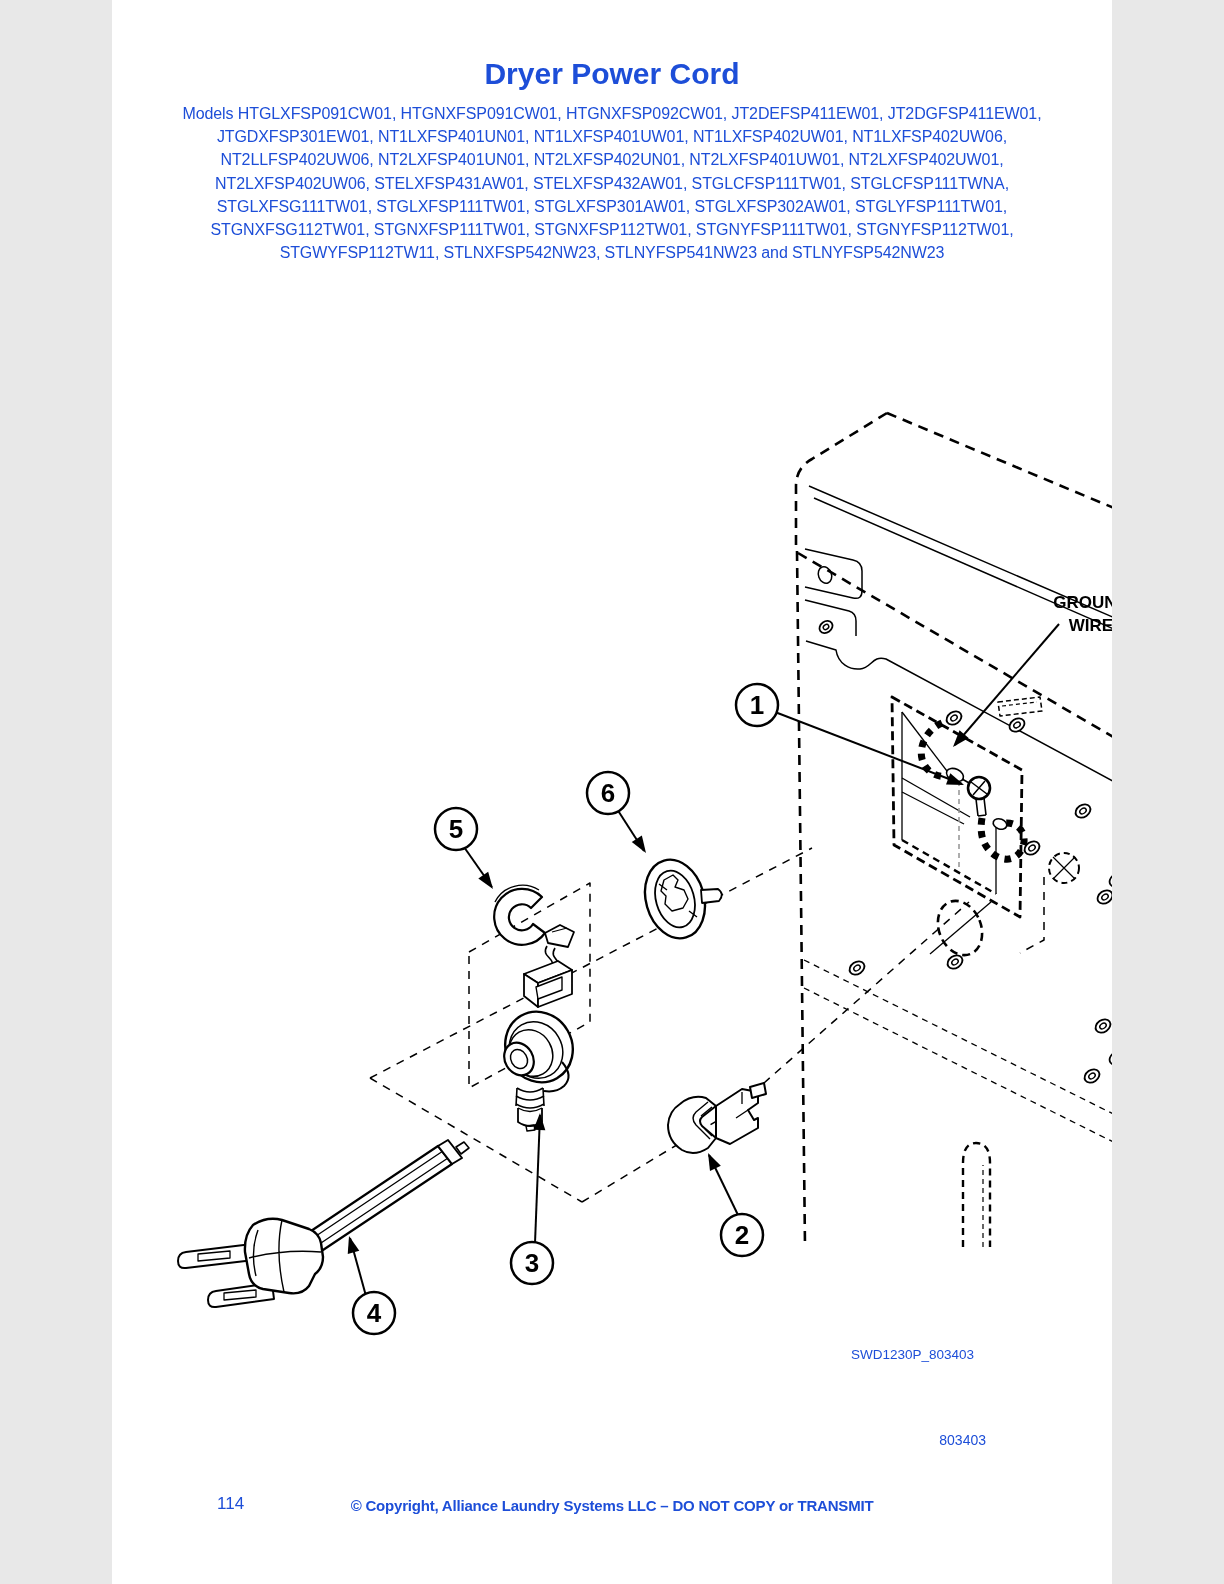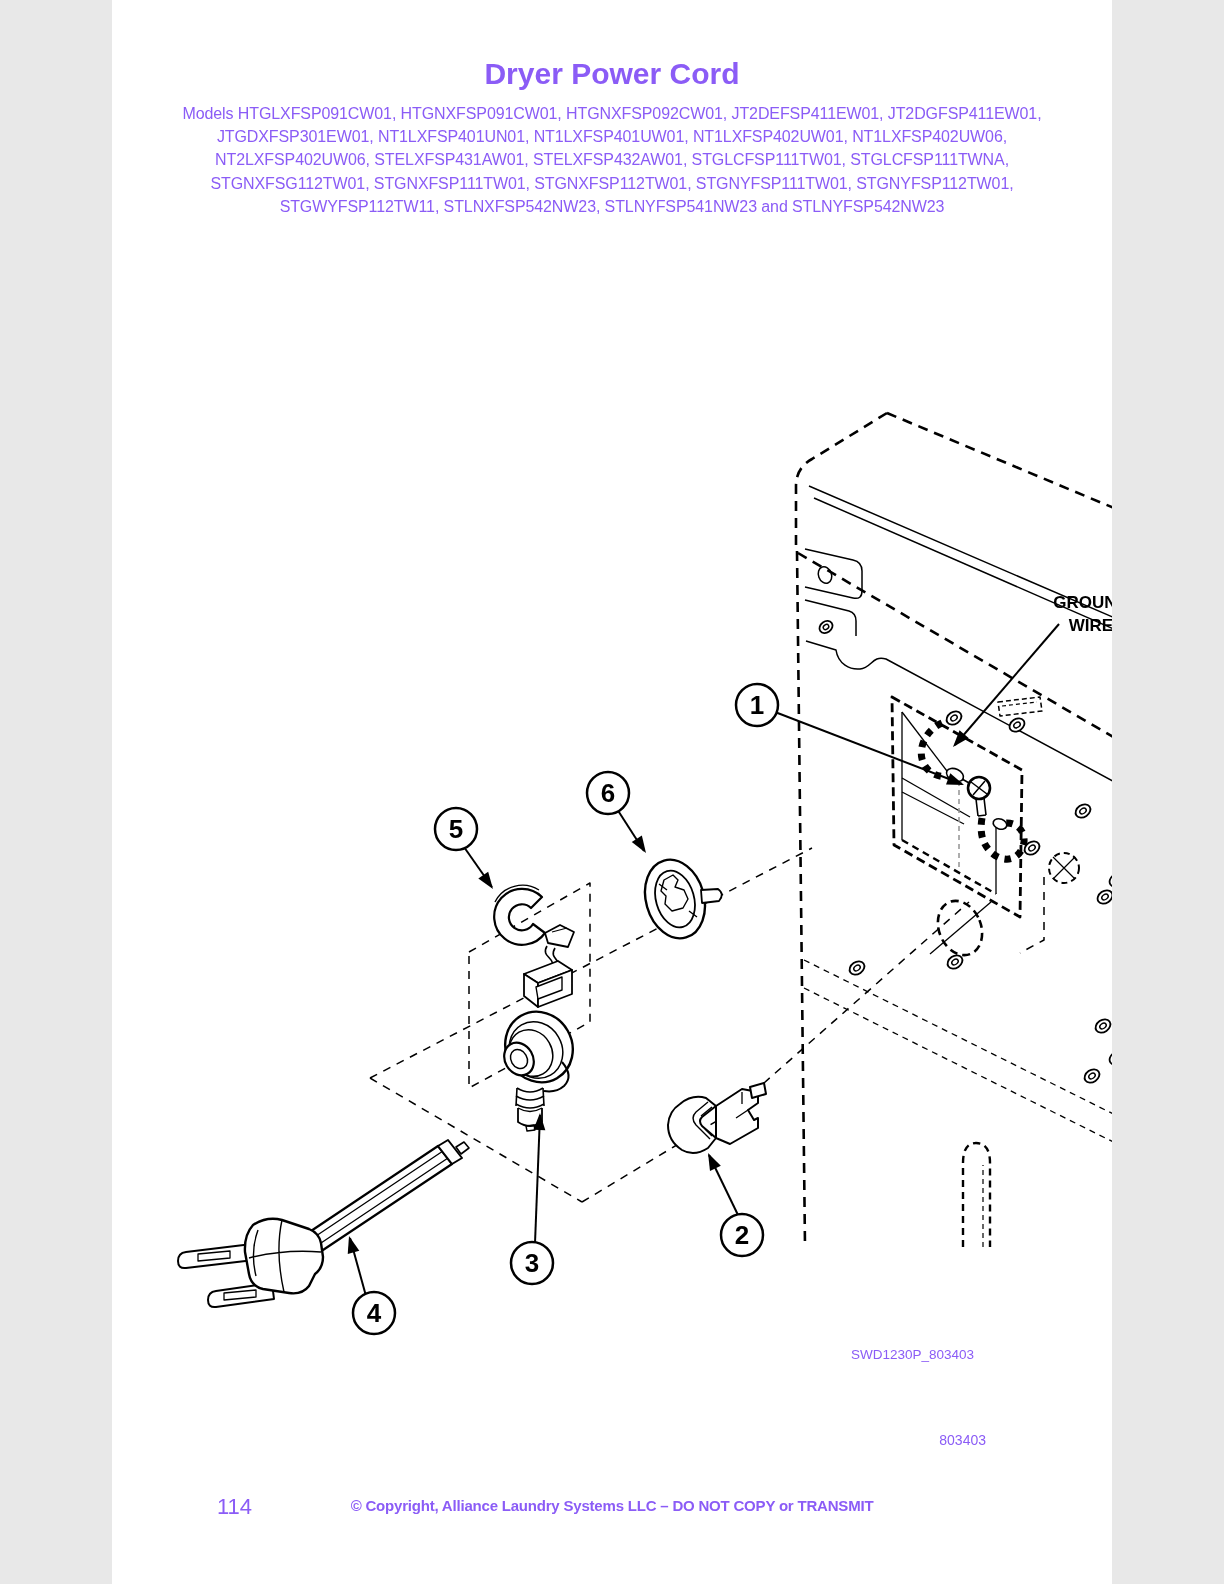--- a/index.html
+++ b/index.html
@@ -1,41 +1,43 @@
 <!DOCTYPE html>
 <html><head>
 <meta charset="utf-8">
 <style>
   html,body{margin:0;padding:0;background:#e8e8e8;}
   .page{position:relative;width:1000px;height:1584px;margin:0 auto;background:#fff;
-        font-family:"Liberation Sans",sans-serif;color:#8b5cf6;overflow:hidden;}
+        font-family:"Liberation Sans",sans-serif;color:#1d4ed8;overflow:hidden;}
   .title{position:absolute;top:57px;left:0;width:100%;text-align:center;
          font-size:30px;font-weight:bold;letter-spacing:0;}
   .models{position:absolute;top:102px;left:0;width:100%;text-align:center;
           font-size:16px;line-height:23.2px;letter-spacing:-0.1px;white-space:nowrap;}
   .diagram{position:absolute;left:0;top:0;}
   .swd-ref{position:absolute;top:1347px;right:138px;font-size:13.5px;}
-  .footer-page{position:absolute;top:1494px;left:105px;font-size:22px;}
+  .footer-page{position:absolute;top:1494px;left:105px;font-size:17px;}
   .footer-copy{position:absolute;top:1497px;left:0;width:100%;text-align:center;
                font-size:15px;font-weight:bold;letter-spacing:-0.2px;}
   .footer-doc{position:absolute;top:1432px;right:126px;font-size:14px;}
   .callout-num{font-size:26px;font-weight:bold;}
   .gw-label{font-size:17px;font-weight:bold;}
 </style>
 </head>
 <body>
 
 <div class="page">
 
   <div class="title">Dryer Power Cord</div>
 
   <div class="models">
     <div>Models HTGLXFSP091CW01, HTGNXFSP091CW01, HTGNXFSP092CW01, JT2DEFSP411EW01, JT2DGFSP411EW01,</div>
     <div>JTGDXFSP301EW01, NT1LXFSP401UN01, NT1LXFSP401UW01, NT1LXFSP402UW01, NT1LXFSP402UW06,</div>
+    <div>NT2LLFSP402UW06, NT2LXFSP401UN01, NT2LXFSP402UN01, NT2LXFSP401UW01, NT2LXFSP402UW01,</div>
     <div>NT2LXFSP402UW06, STELXFSP431AW01, STELXFSP432AW01, STGLCFSP111TW01, STGLCFSP111TWNA,</div>
+    <div>STGLXFSG111TW01, STGLXFSP111TW01, STGLXFSP301AW01, STGLXFSP302AW01, STGLYFSP111TW01,</div>
     <div>STGNXFSG112TW01, STGNXFSP111TW01, STGNXFSP112TW01, STGNYFSP111TW01, STGNYFSP112TW01,</div>
     <div>STGWYFSP112TW11, STLNXFSP542NW23, STLNYFSP541NW23 and STLNYFSP542NW23</div>
   </div>
 
   <svg class="diagram" width="1224" height="1584" viewBox="0 0 1224 1584" fill="none" stroke="#000" stroke-linecap="butt" stroke-linejoin="round">
 
     <g stroke-width="1.5" stroke-dasharray="8 7">
       <path d="M357,952 L478,883 L478,1022 L357,1088 Z"></path>
       <path d="M258,1078 L700,848"></path>
       <path d="M258,1078 L470,1202"></path>

